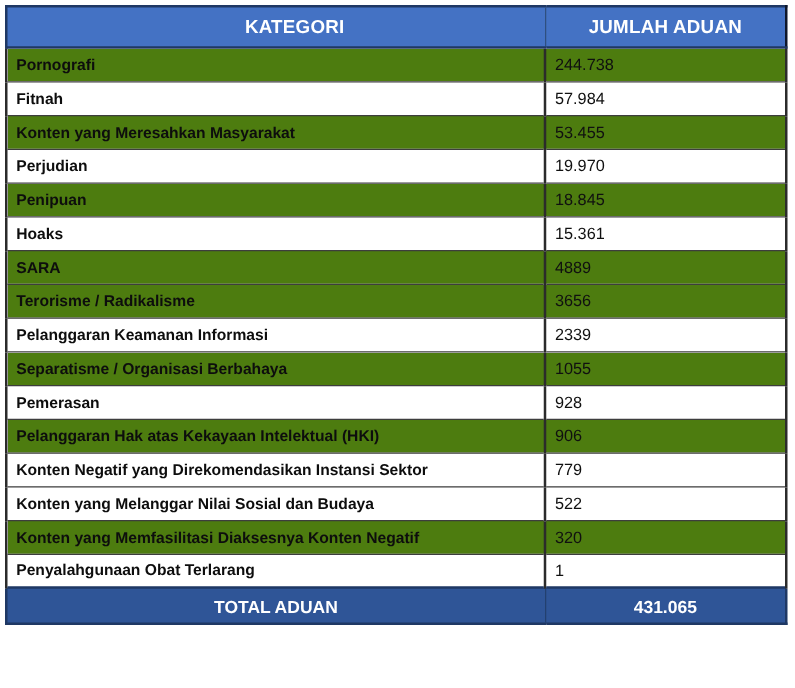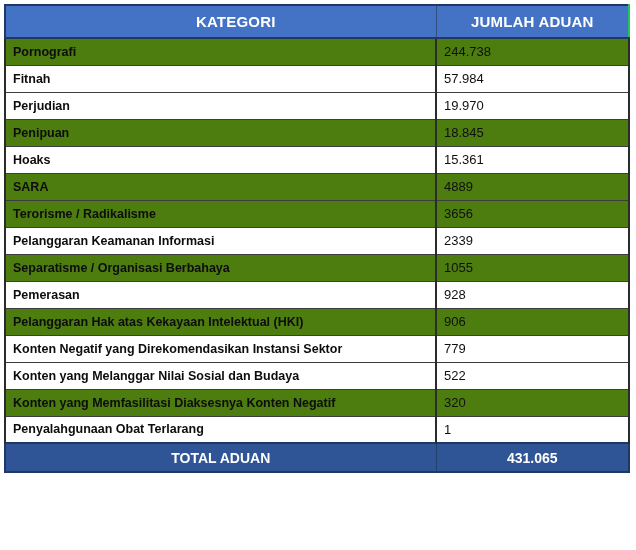--- a/index.html
+++ b/index.html
@@ -42,21 +42,21 @@
     text-align: center;
     height: 33px;
     padding: 0 6px;
     border: 1px solid #2f4f7f;
     border-top: 2px solid #1f3864;
     border-bottom: 2px solid #1f3864;
     box-sizing: border-box;
     white-space: nowrap;
   }
   thead th.head-cat { border-left: 2px solid #1f3864; padding-left: 36px; }
-  thead th.head-num { border-right: 2px solid #22c55e; text-align: center; }
+  thead th.head-num { border-right: 2px solid #0f172a; text-align: center; }
 
   
   tbody td {
     height: 27px;
     font-size: 12.5px;
     font-weight: bold;
     color: #0d0d0d;
     padding: 0 7px;
     box-sizing: border-box;
     border-top: 1px solid #3d3d3d;
@@ -118,20 +118,24 @@
     </thead>
     <tbody id="table-body">
         <tr class="shade">
           <td class="cat">Pornografi</td>
           <td class="num">244.738</td>
         </tr>
         <tr class="plain">
           <td class="cat">Fitnah</td>
           <td class="num">57.984</td>
         </tr>
+        <tr class="shade">
+          <td class="cat">Konten yang Meresahkan Masyarakat</td>
+          <td class="num">53.455</td>
+        </tr>
         <tr class="plain">
           <td class="cat">Perjudian</td>
           <td class="num">19.970</td>
         </tr>
         <tr class="shade">
           <td class="cat">Penipuan</td>
           <td class="num">18.845</td>
         </tr>
         <tr class="plain">
           <td class="cat">Hoaks</td>

